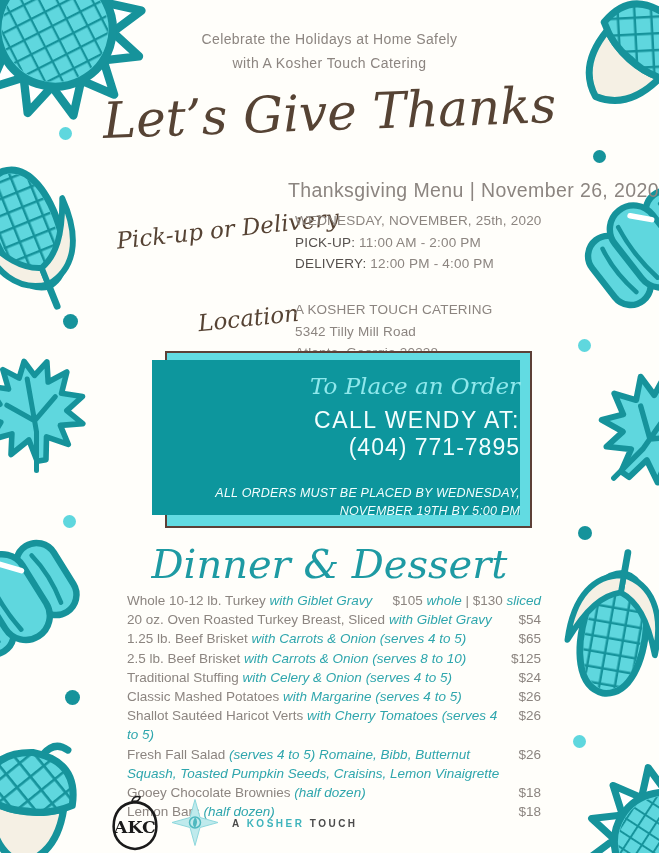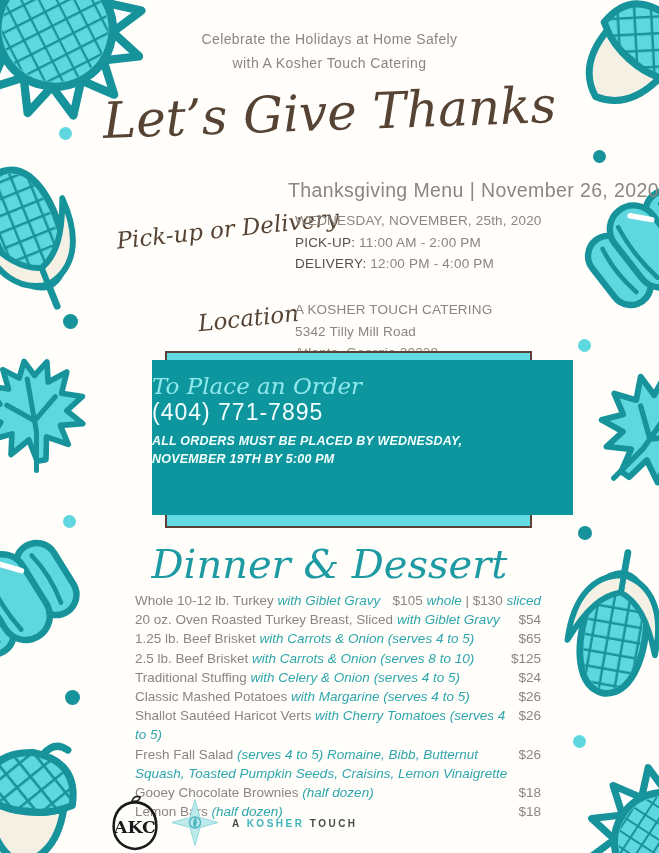--- a/index.html
+++ b/index.html
@@ -41,41 +41,41 @@
   }
   .pickup-details   { top:210px; }
   .location-details { top:299px; }
   .bold-dark { color:#55504D; font-weight:normal; }
   
   .order-back {
     position:absolute; left:165px; top:351px; width:363px; height:173px;
     background:#62DBE2; border:2px solid #5D4037;
   }
   .order-box {
-    position:absolute; left:152px; top:360px; width:421px; height:155px;
-    background:#0D969D; text-align:left; color:#F3FEFE;
+    position:absolute; left:152px; top:360px; width:368px; height:155px;
+    background:#0D969D; text-align:right; color:#F3FEFE;
   }
   .order-heading { padding-top:13px; font-size:23px; color:#8FE8EC; }
   .order-call  { margin-top:8px; font-size:23px; letter-spacing:1.5px; }
   .order-phone { margin-top:0; font-size:23px; letter-spacing:1px; }
   .order-note  {
-    margin-top:6px; font-size:12.5px; font-weight:bold; font-style:italic;
+    margin-top:23px; font-size:12.5px; font-weight:normal; font-style:italic;
     line-height:18px; letter-spacing:.2px;
   }
   
   .menu-heading {
     position:absolute; top:541px; left:0; right:0; text-align:center;
     color:#1E9AA3; font-size:40px;
   }
   .menu-list { position:absolute; left:127px; top:591px; width:414px; }
   .menu-row {
     display:flex; justify-content:space-between; align-items:flex-start;
     font-size:13.5px; line-height:19.2px; color:#8C8580;
   }
-  .menu-left { flex:1 1 auto; padding-right:10px;margin-left:8px; }
+  .menu-left { flex:1 1 auto; padding-right:10px; }
   .menu-price { flex:0 0 auto; white-space:nowrap; text-align:right; }
   .accent { color:#2FA6AD; font-style:italic; }
   
   .footer { position:absolute; left:108px; top:795px; height:56px;
             display:flex; align-items:center; }
   .akc-logo   { width:54px; height:56px; }
   .brand-mark { width:50px; height:56px; margin-left:8px; }
   .brand-text { margin-left:12px; font-size:10px; font-weight:bold;
                 letter-spacing:2.5px; color:#4B4B4B; }
   .brand-text .teal { color:#3FB4BC; }
@@ -195,20 +195,21 @@
   <div class="script-label location-label script">Location</div>
   <div class="details location-details">
     <div>A KOSHER TOUCH CATERING</div>
     <div>5342 Tilly Mill Road</div>
     <div>Atlanta, Georgia 30338</div>
   </div>
 
   <div class="order-back"></div>
   <div class="order-box">
     <div class="order-heading script">To Place an Order</div>
+    <div class="order-call">CALL WENDY AT:</div>
     <div class="order-phone">(404) 771-7895</div>
     <div class="order-note">
       <div>ALL ORDERS MUST BE PLACED BY WEDNESDAY,</div>
       <div>NOVEMBER 19TH BY 5:00 PM</div>
     </div>
   </div>
 
   <div class="menu-heading script">Dinner &amp; Dessert</div>
   <div class="menu-list" id="menu-list">
       <div class="menu-row">

